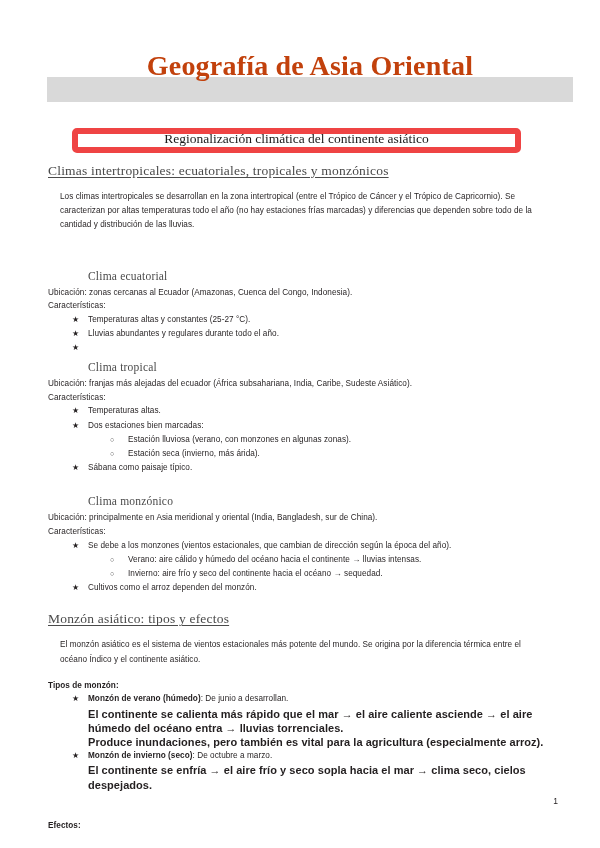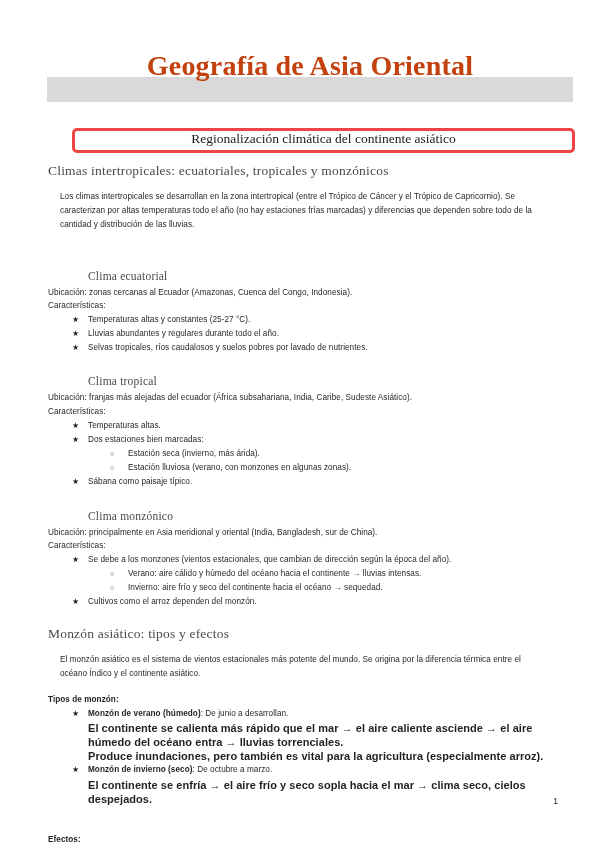--- a/index.html
+++ b/index.html
@@ -46,27 +46,27 @@
     letter-spacing: 0.2px;
     line-height: 32px;
     white-space: nowrap;
   }
 
   
   .subtitle-box {
     position: absolute;
     left: 72px;
     top: 128px;
-    width: 503px;
+    width: 449px;
     height: 25px;
-    border: 3px solid #ef4444;
+    border: 6px solid #ef4444;
     border-radius: 5px;
     box-sizing: border-box;
     display: flex;
-    align-items: flex-start;
+    align-items: flex-end;
     justify-content: center;
   }
   .subtitle-box span {
     font-family: "Liberation Serif", serif;
     font-size: 13.5px;
     color: #1a1a1a;
     white-space: nowrap;
   }
 
   
@@ -75,20 +75,21 @@
     left: 48px;
     top: 163px;
     width: 508px;
   }
 
   h2.section-head {
     font-family: "Liberation Serif", serif;
     font-size: 13.5px;
     font-weight: normal;
     color: #4a4a4a;
+    text-decoration: underline;
     text-underline-offset: 2px;
     margin: 0 0 3px 0;
     padding: 0;
     line-height: 15px;
     letter-spacing: 0.2px;
   }
 
   h3.sub-head {
     font-family: "Liberation Serif", serif;
     font-size: 11.5px;
@@ -214,21 +215,20 @@
       <li>
         <span class="star-bullet">★</span>
         <span>Temperaturas altas y constantes (25-27 °C).</span>
       </li>
       <li>
         <span class="star-bullet">★</span>
         <span>Lluvias abundantes y regulares durante todo el año.</span>
       </li>
       <li>
         <span class="star-bullet">★</span>
-        <span>Selvas tropicales, ríos caudalosos y suelos pobres por lavado de nutrientes.</span>
       </li>
     </ul>
 
     <div class="spacer-md"></div>
 
     <h3 class="sub-head">Clima tropical</h3>
     <p class="lead-line">Ubicación: franjas más alejadas del ecuador (África subsahariana, India, Caribe, Sudeste Asiático).</p>
     <p class="lead-line">Características:</p>
     <ul class="star-list">
       <li>
@@ -236,25 +236,25 @@
         <span>Temperaturas altas.</span>
       </li>
       <li>
         <span class="star-bullet">★</span>
         <span>Dos estaciones bien marcadas:</span>
       </li>
     </ul>
     <ul class="circle-list">
       <li>
         <span class="circle-bullet">○</span>
+        <span>Estación lluviosa (verano, con monzones en algunas zonas).</span>
+      </li>
+      <li>
+        <span class="circle-bullet">○</span>
         <span>Estación seca (invierno, más árida).</span>
-      </li>
-      <li>
-        <span class="circle-bullet">○</span>
-        <span>Estación lluviosa (verano, con monzones en algunas zonas).</span>
       </li>
     </ul>
     <ul class="star-list">
       <li>
         <span class="star-bullet">★</span>
         <span>Sábana como paisaje típico.</span>
       </li>
     </ul>
 
     <div class="spacer-md"></div>

